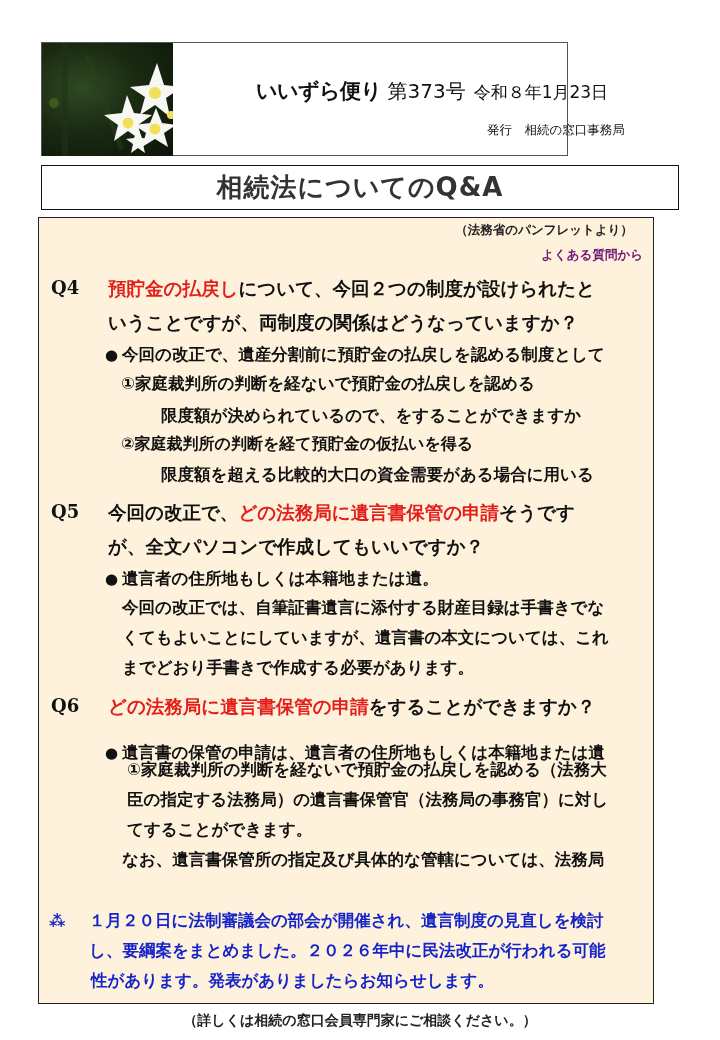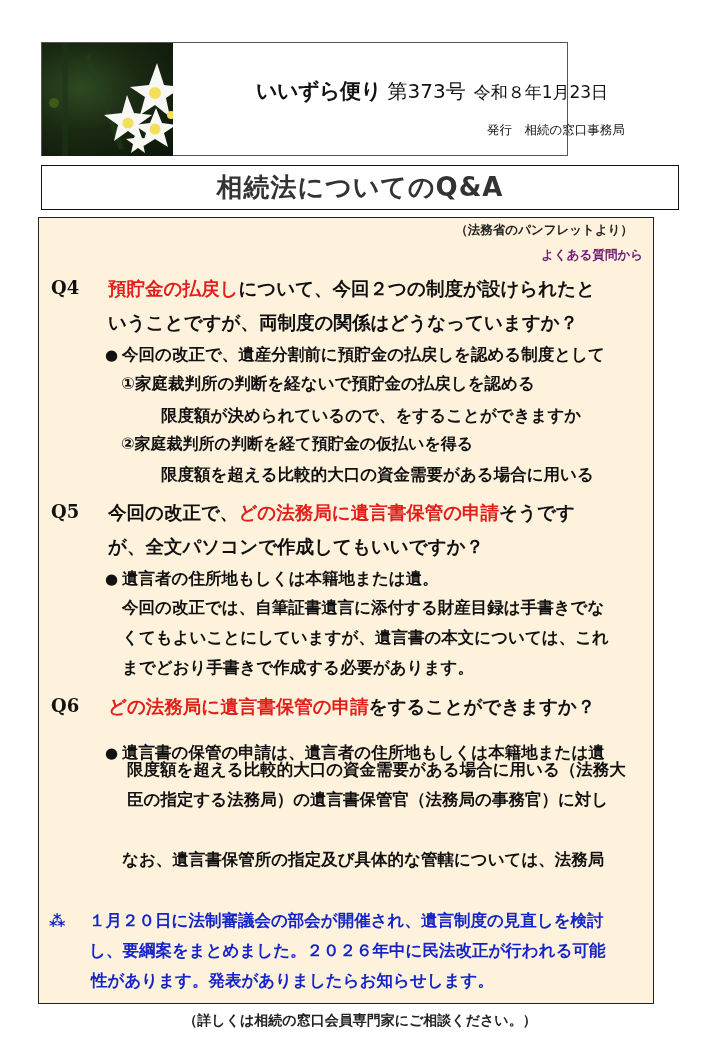--- a/index.html
+++ b/index.html
@@ -99,22 +99,23 @@
   <div class="line" style="left:69px; top:282px;"><span>今回の改正で、</span><span class="red">どの法務局に遺言書保管の申請</span><span>そうです</span></div>
   <div class="line" style="left:69px; top:316px;">が、全文パソコンで作成してもいいですか？</div>
   <div class="line" style="left:66px; top:350px; font-size:16.5px;"><span class="bullet">●</span><span>遺言者の住所地もしくは本籍地または遺。</span></div>
   <div class="line" style="left:83px; top:379px; font-size:16.5px;">今回の改正では、自筆証書遺言に添付する財産目録は手書きでな</div>
   <div class="line" style="left:83px; top:409px; font-size:16.5px;">くてもよいことにしていますが、遺言書の本文については、これ</div>
   <div class="line" style="left:83px; top:439px; font-size:16.5px;">までどおり手書きで作成する必要があります。</div>
 
   <div class="qlabel" style="left:12px; top:477px;">Q6</div>
   <div class="line" style="left:69px; top:476px;"><span class="red">どの法務局に遺言書保管の申請</span><span>をすることができますか？</span></div>
   <div class="line" style="left:66px; top:524px; font-size:16.5px;"><span class="bullet">●</span><span>遺言書の保管の申請は、遺言者の住所地もしくは本籍地または遺</span></div>
-  <div class="line" style="left:88px; top:541px; font-size:16.5px;">限度額を超える比較的大口の資金需要がある場合に用いる（法務大</div>
+  <div class="line" style="left:88px; top:541px; font-size:16.5px;">①家庭裁判所の判断を経ないで預貯金の払戻しを認める（法務大</div>
   <div class="line" style="left:88px; top:571px; font-size:16.5px;">臣の指定する法務局）の遺言書保管官（法務局の事務官）に対し</div>
+  <div class="line" style="left:88px; top:601px; font-size:16.5px;">てすることができます。</div>
   <div class="line" style="left:83px; top:631px; font-size:16.5px;">なお、遺言書保管所の指定及び具体的な管轄については、法務局</div>
 
   <div class="star" style="left:10px; top:693px;">⁂</div>
   <div class="line blue" style="left:50px; top:692px; font-size:16.5px;">１月２０日に法制審議会の部会が開催され、遺言制度の見直しを検討</div>
   <div class="line blue" style="left:50px; top:722px; font-size:16.5px;">し、要綱案をまとめました。２０２６年中に民法改正が行われる可能</div>
   <div class="line blue" style="left:52px; top:752px; font-size:16.5px;">性があります。発表がありましたらお知らせします。</div>
 </div>
 
 <div class="footer-note">（詳しくは相続の窓口会員専門家にご相談ください。）</div>
 

